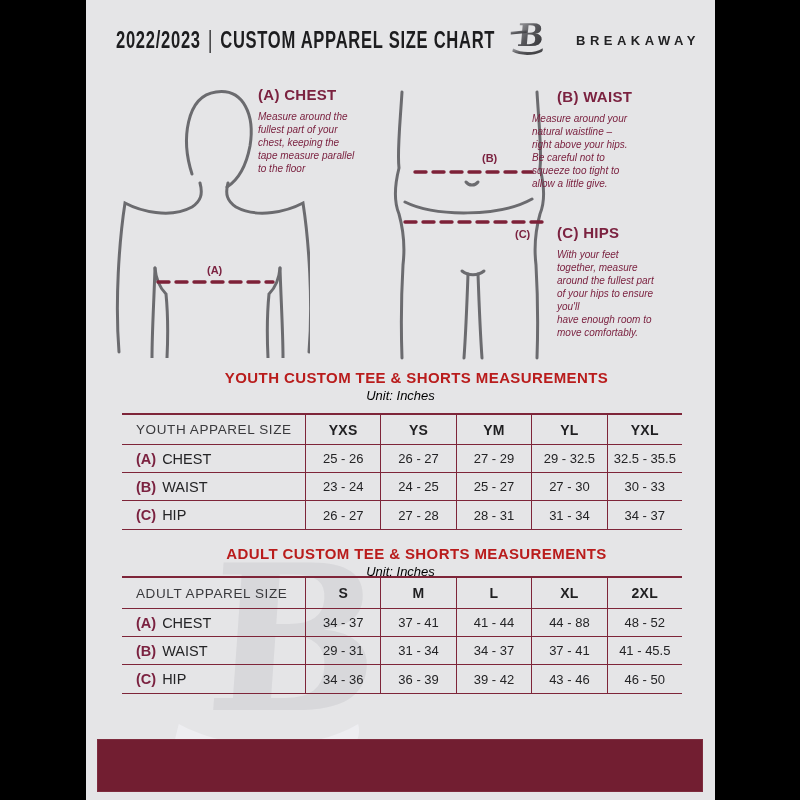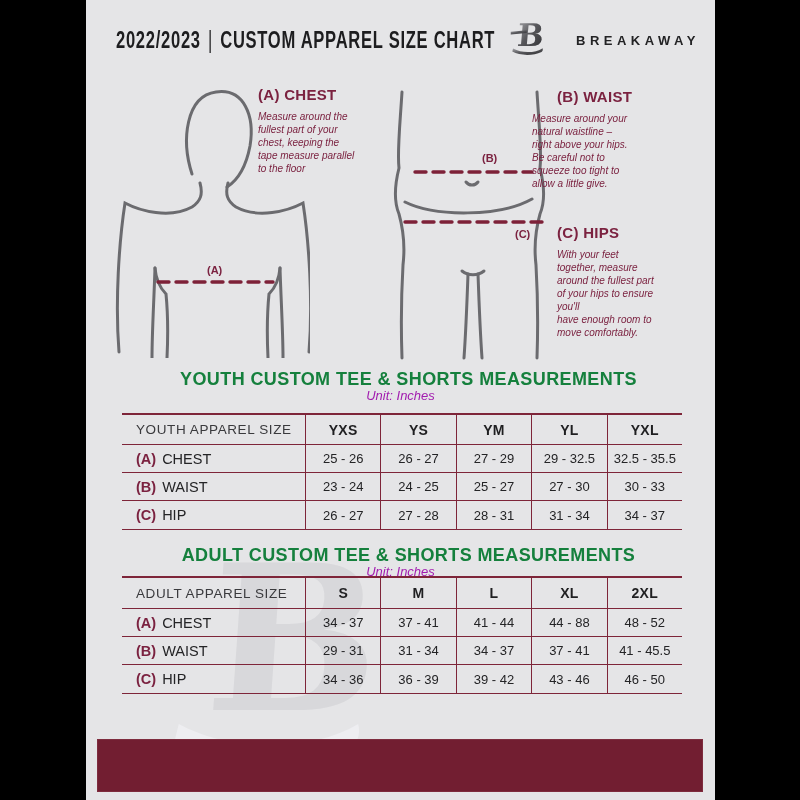--- a/index.html
+++ b/index.html
@@ -39,26 +39,26 @@
     position:absolute;font-weight:bold;font-size:15px;color:var(--maroon);
     letter-spacing:.3px;white-space:nowrap;
   }
   .guide-p{
     position:absolute;font-style:italic;font-size:10px;line-height:1.3;
     color:var(--maroon);white-space:pre-line;
   }
   .fig{position:absolute;}
   
   .tbl-title{
-    position:absolute;left:8px;width:629px;text-align:center;
-    font-weight:bold;font-size:18px;letter-spacing:.4px;color:#15803d;
+    position:absolute;left:16px;width:629px;text-align:center;
+    font-weight:bold;font-size:15px;letter-spacing:.4px;color:#b91c1c;
   }
   .tbl-unit{
     position:absolute;left:0;width:629px;text-align:center;
-    font-style:italic;font-size:13px;color:#a21caf;
+    font-style:italic;font-size:13px;color:#000000;
   }
   .size-table{
     position:absolute;left:36px;width:560px;display:grid;
     grid-template-columns:183px repeat(5,1fr);
     border-top:2.5px solid var(--maroon-line);
     border-bottom:1.5px solid var(--maroon-line);
     z-index:2;
   }
   .st-cell{
     display:flex;align-items:center;justify-content:center;

